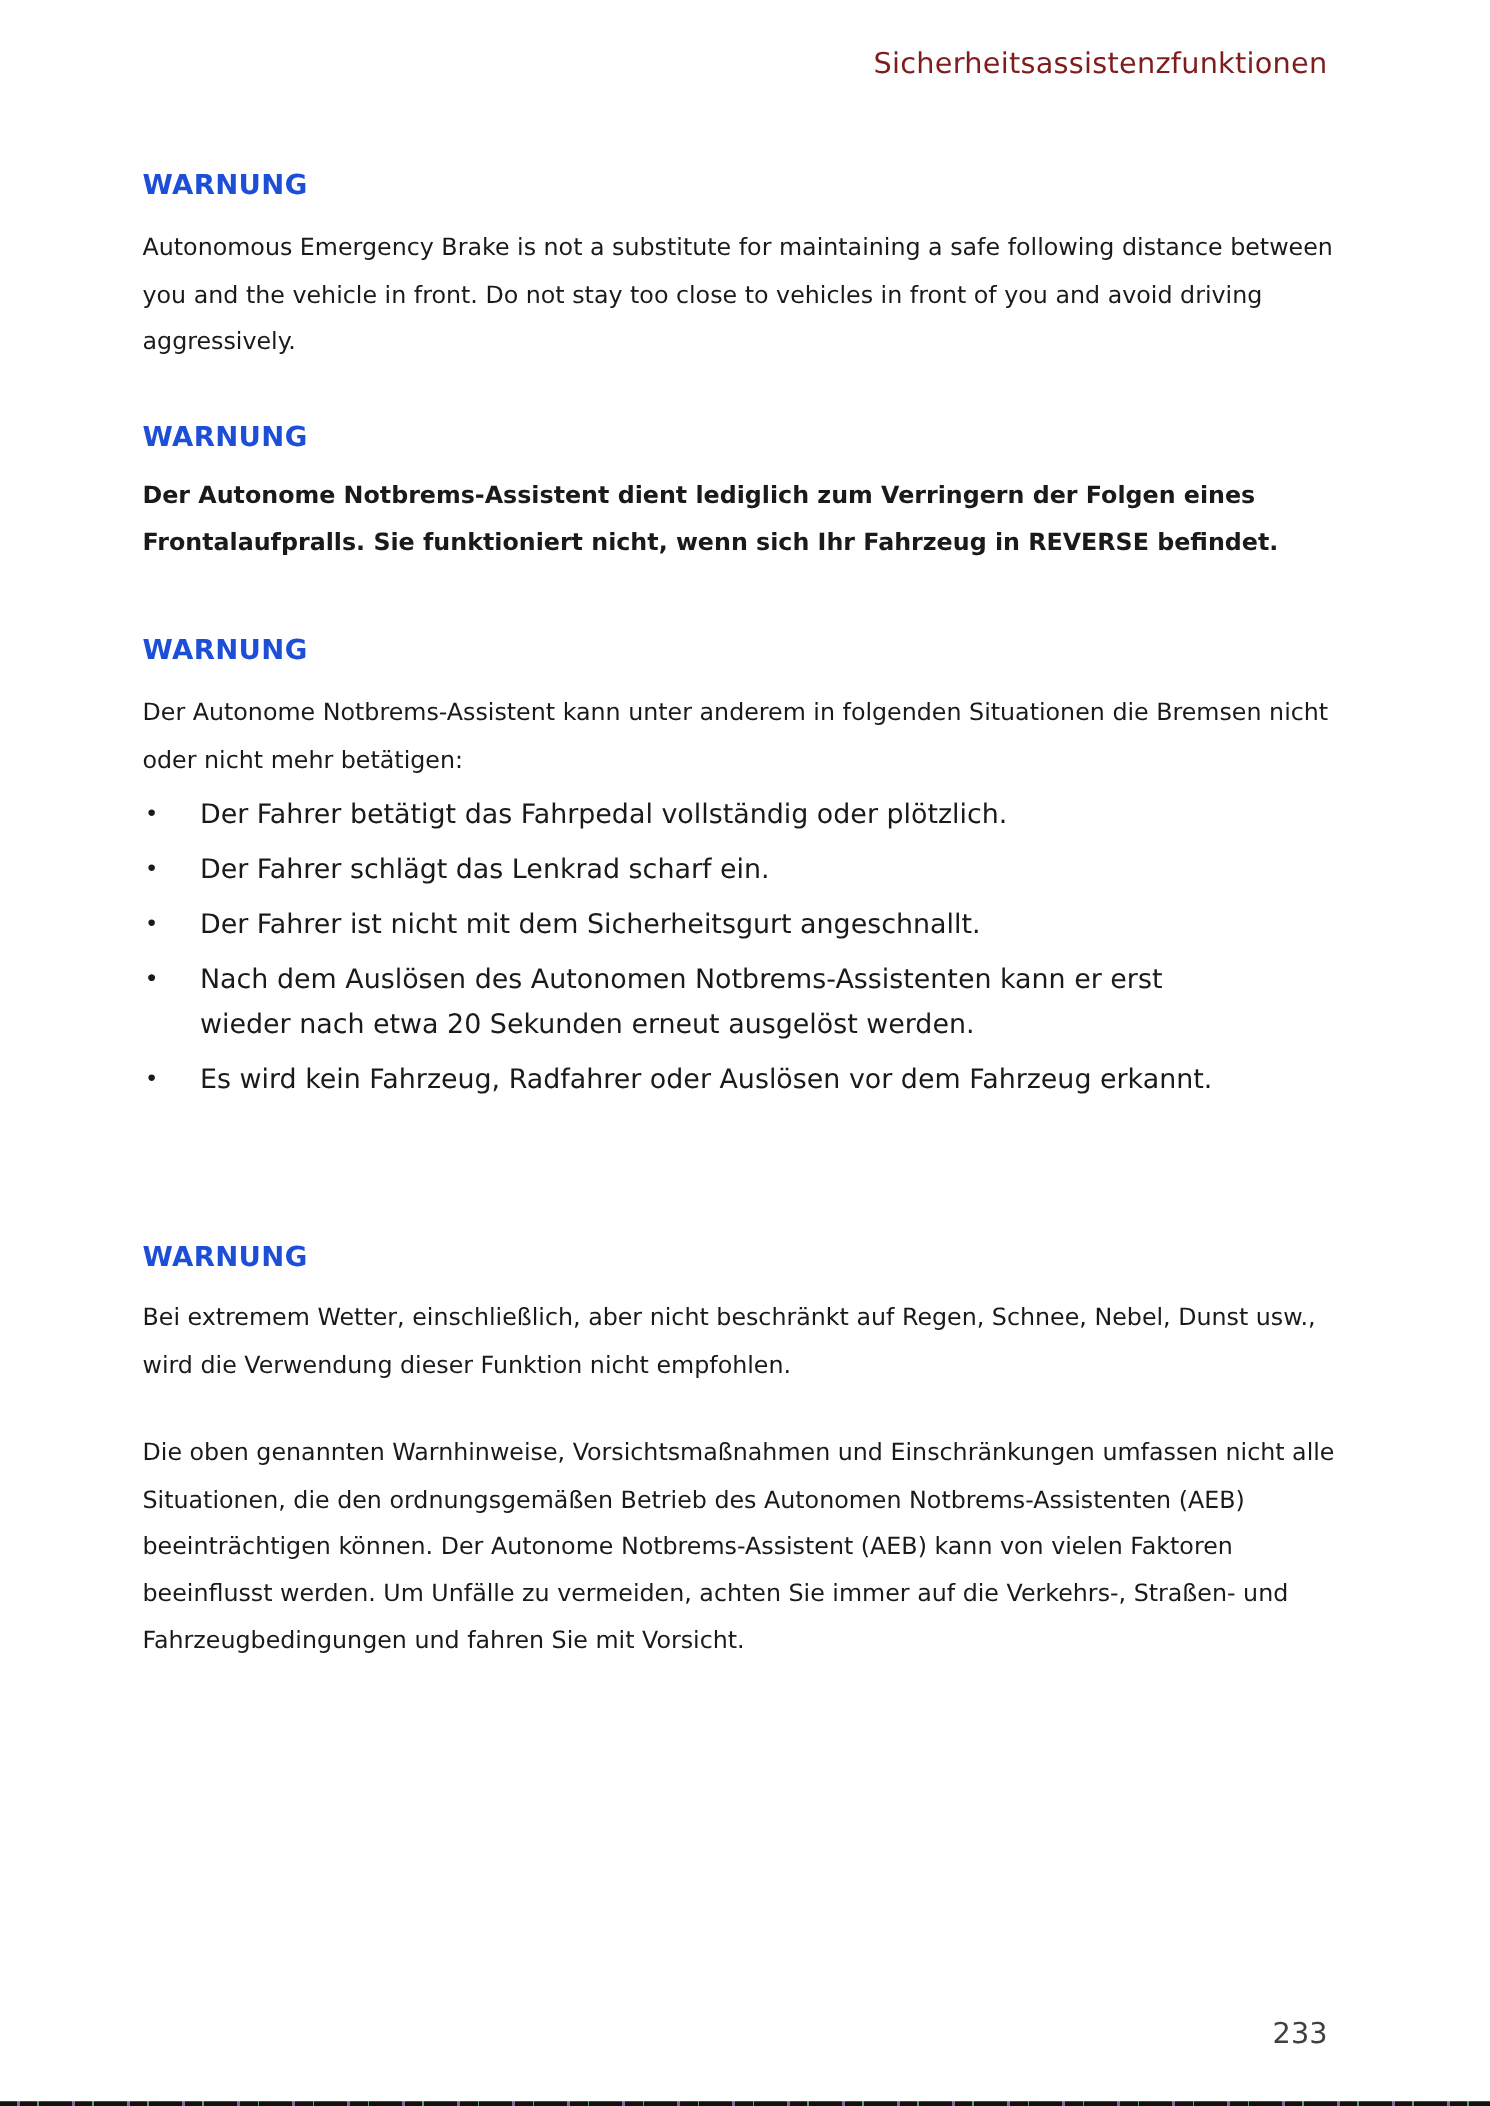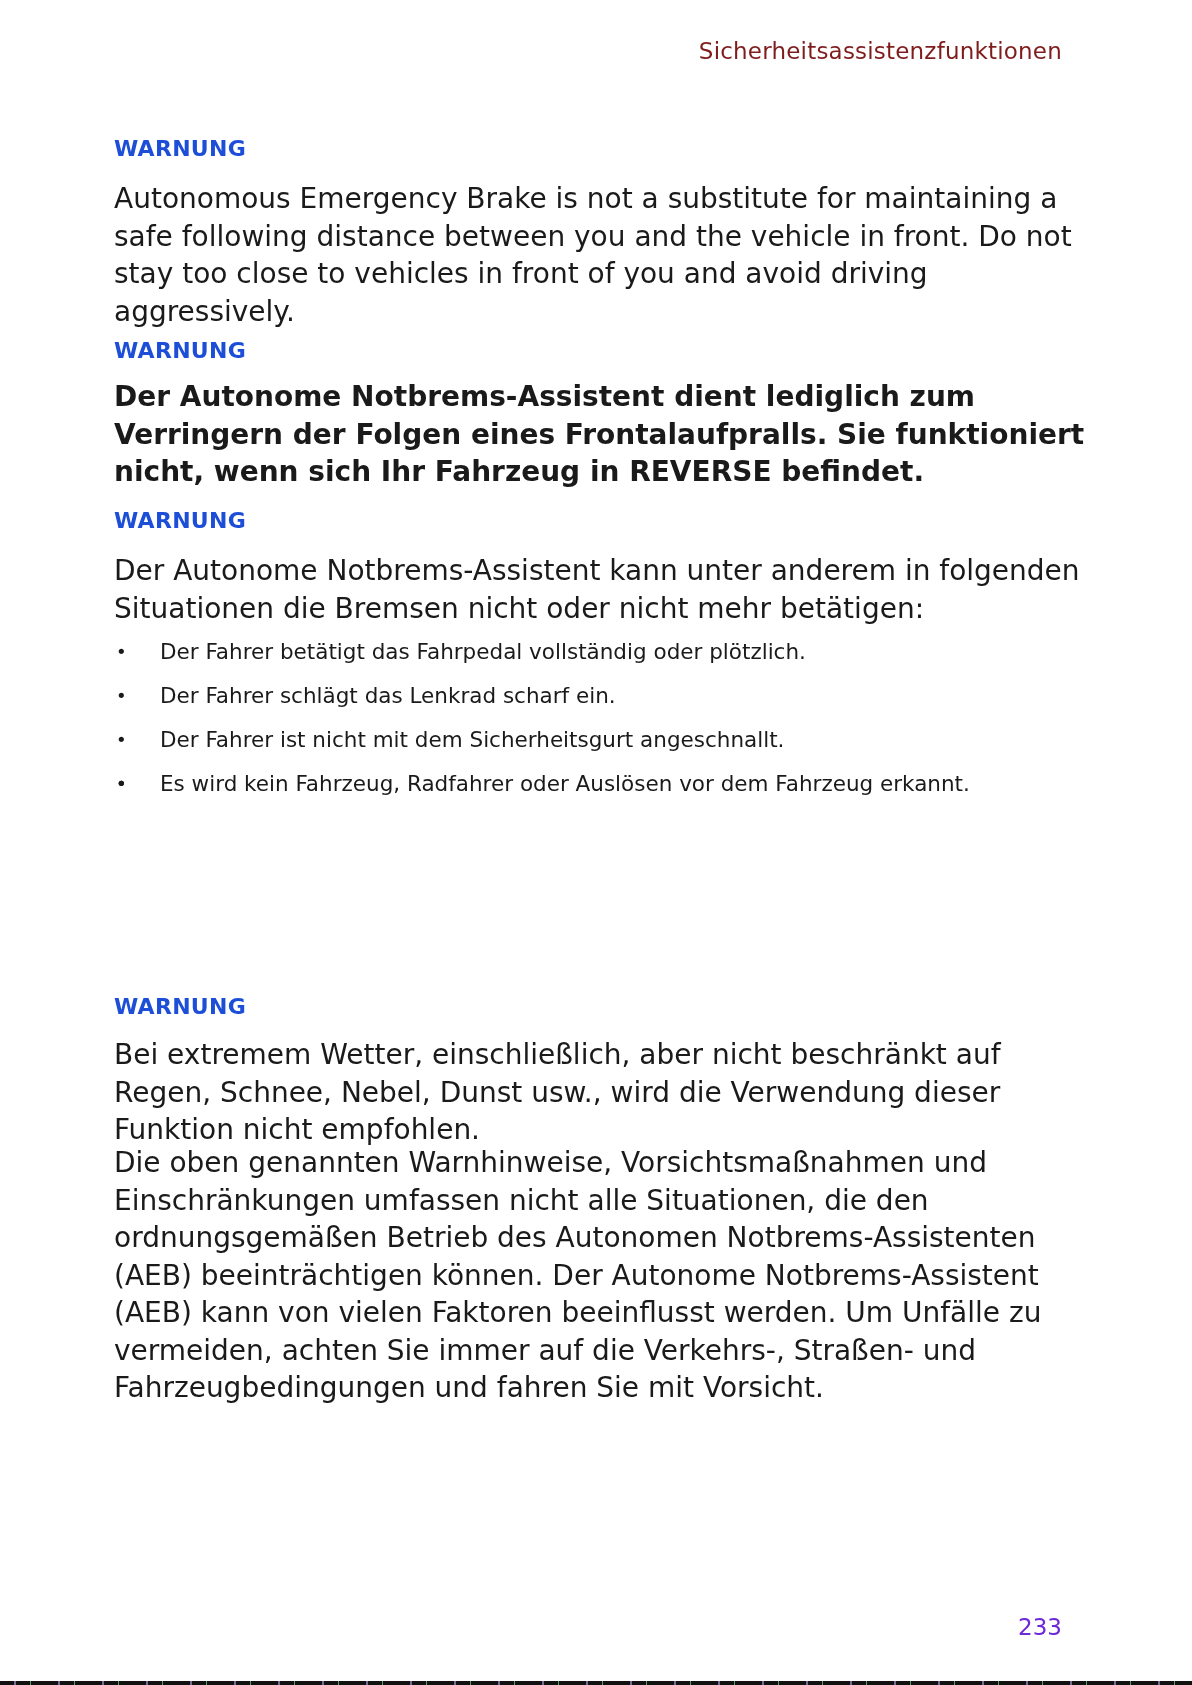--- a/index.html
+++ b/index.html
@@ -11,32 +11,32 @@
       position: absolute; right: 130px; top: 38px;
       font-size: 23px; letter-spacing: 0.2px; color: #7f1d1d;
     }
     .content { position: absolute; left: 114px; top: 0; width: 970px; }
     .warn-title {
       position: absolute; left: 0;
       font-weight: bold; font-size: 22px; color: #1d4ed8; letter-spacing: 0.3px;
     }
     .para {
       position: absolute; left: 0; width: 980px;
-      font-size: 28px; line-height: 37.5px; color: #1a1a1a;
+      font-size: 19px; line-height: 37.5px; color: #1a1a1a;
     }
     .bullets { position: absolute; left: 0; width: 980px; margin: 0; padding: 0; list-style: none; }
     .bullets li {
       position: relative; padding-left: 46px;
       font-size: 21.5px; line-height: 36px; margin-bottom: 8px;
     }
     .bullets li .dot {
       position: absolute; left: 2px; top: 0; font-size: 18px;
     }
     .page-number {
-      position: absolute; right: 130px; top: 1614px; font-size: 23px; color: #6d28d9;
+      position: absolute; right: 130px; top: 1614px; font-size: 23px; color: #404040;
     }
     .bottom-strip {
       position: absolute; left: 0; bottom: 0; width: 1192px; height: 4px;
       background: repeating-linear-gradient(90deg, #111 0 14px, #7a6a9a 14px 16px, #111 16px 30px, #5fa06a 30px 31px, #111 31px 44px);
     }
   </style>
 </head>
 <body>
 
 <div class="header">Sicherheitsassistenzfunktionen</div>
@@ -50,21 +50,21 @@
   <div class="para" style="top:378px;font-weight:bold;">Der Autonome Notbrems-Assistent dient lediglich zum Verringern der Folgen eines Frontalaufpralls. Sie funktioniert nicht, wenn sich Ihr Fahrzeug in REVERSE befindet.</div>
 
   <div class="warn-title" style="top:508px;">WARNUNG</div>
   <div class="para" style="top:552px;">Der Autonome Notbrems-Assistent kann unter anderem in folgenden Situationen die Bremsen nicht oder nicht mehr betätigen:</div>
 
   <ul class="bullets" style="top:634px;">
     <li><span class="dot">•</span><span>Der Fahrer betätigt das Fahrpedal vollständig oder plötzlich.</span></li>
     <li><span class="dot">•</span><span>Der Fahrer schlägt das Lenkrad scharf ein.</span></li>
     <li><span class="dot">•</span><span>Der Fahrer ist nicht mit dem Sicherheitsgurt angeschnallt.</span></li>
     <li><span class="dot">•</span></li>
-    <li style="padding-right:120px;"><span class="dot">•</span></li>
+    <li style="padding-right:120px;"><span class="dot">•</span><span>Nach dem Auslösen des Autonomen Notbrems-Assistenten kann er erst wieder nach etwa 20 Sekunden erneut ausgelöst werden.</span></li>
     <li><span class="dot">•</span><span>Es wird kein Fahrzeug, Radfahrer oder Auslösen vor dem Fahrzeug erkannt.</span></li>
   </ul>
 
   <div class="warn-title" style="top:994px;">WARNUNG</div>
   <div class="para" style="top:1036px;">Bei extremem Wetter, einschließlich, aber nicht beschränkt auf Regen, Schnee, Nebel, Dunst usw., wird die Verwendung dieser Funktion nicht empfohlen.</div>
 
   <div class="para" style="top:1144px;">Die oben genannten Warnhinweise, Vorsichtsmaßnahmen und Einschränkungen umfassen nicht alle Situationen, die den ordnungsgemäßen Betrieb des Autonomen Notbrems-Assistenten (AEB) beeinträchtigen können. Der Autonome Notbrems-Assistent (AEB) kann von vielen Faktoren beeinflusst werden. Um Unfälle zu vermeiden, achten Sie immer auf die Verkehrs-, Straßen- und Fahrzeugbedingungen und fahren Sie mit Vorsicht.</div>
 </div>
 
 <div class="page-number">233</div>

